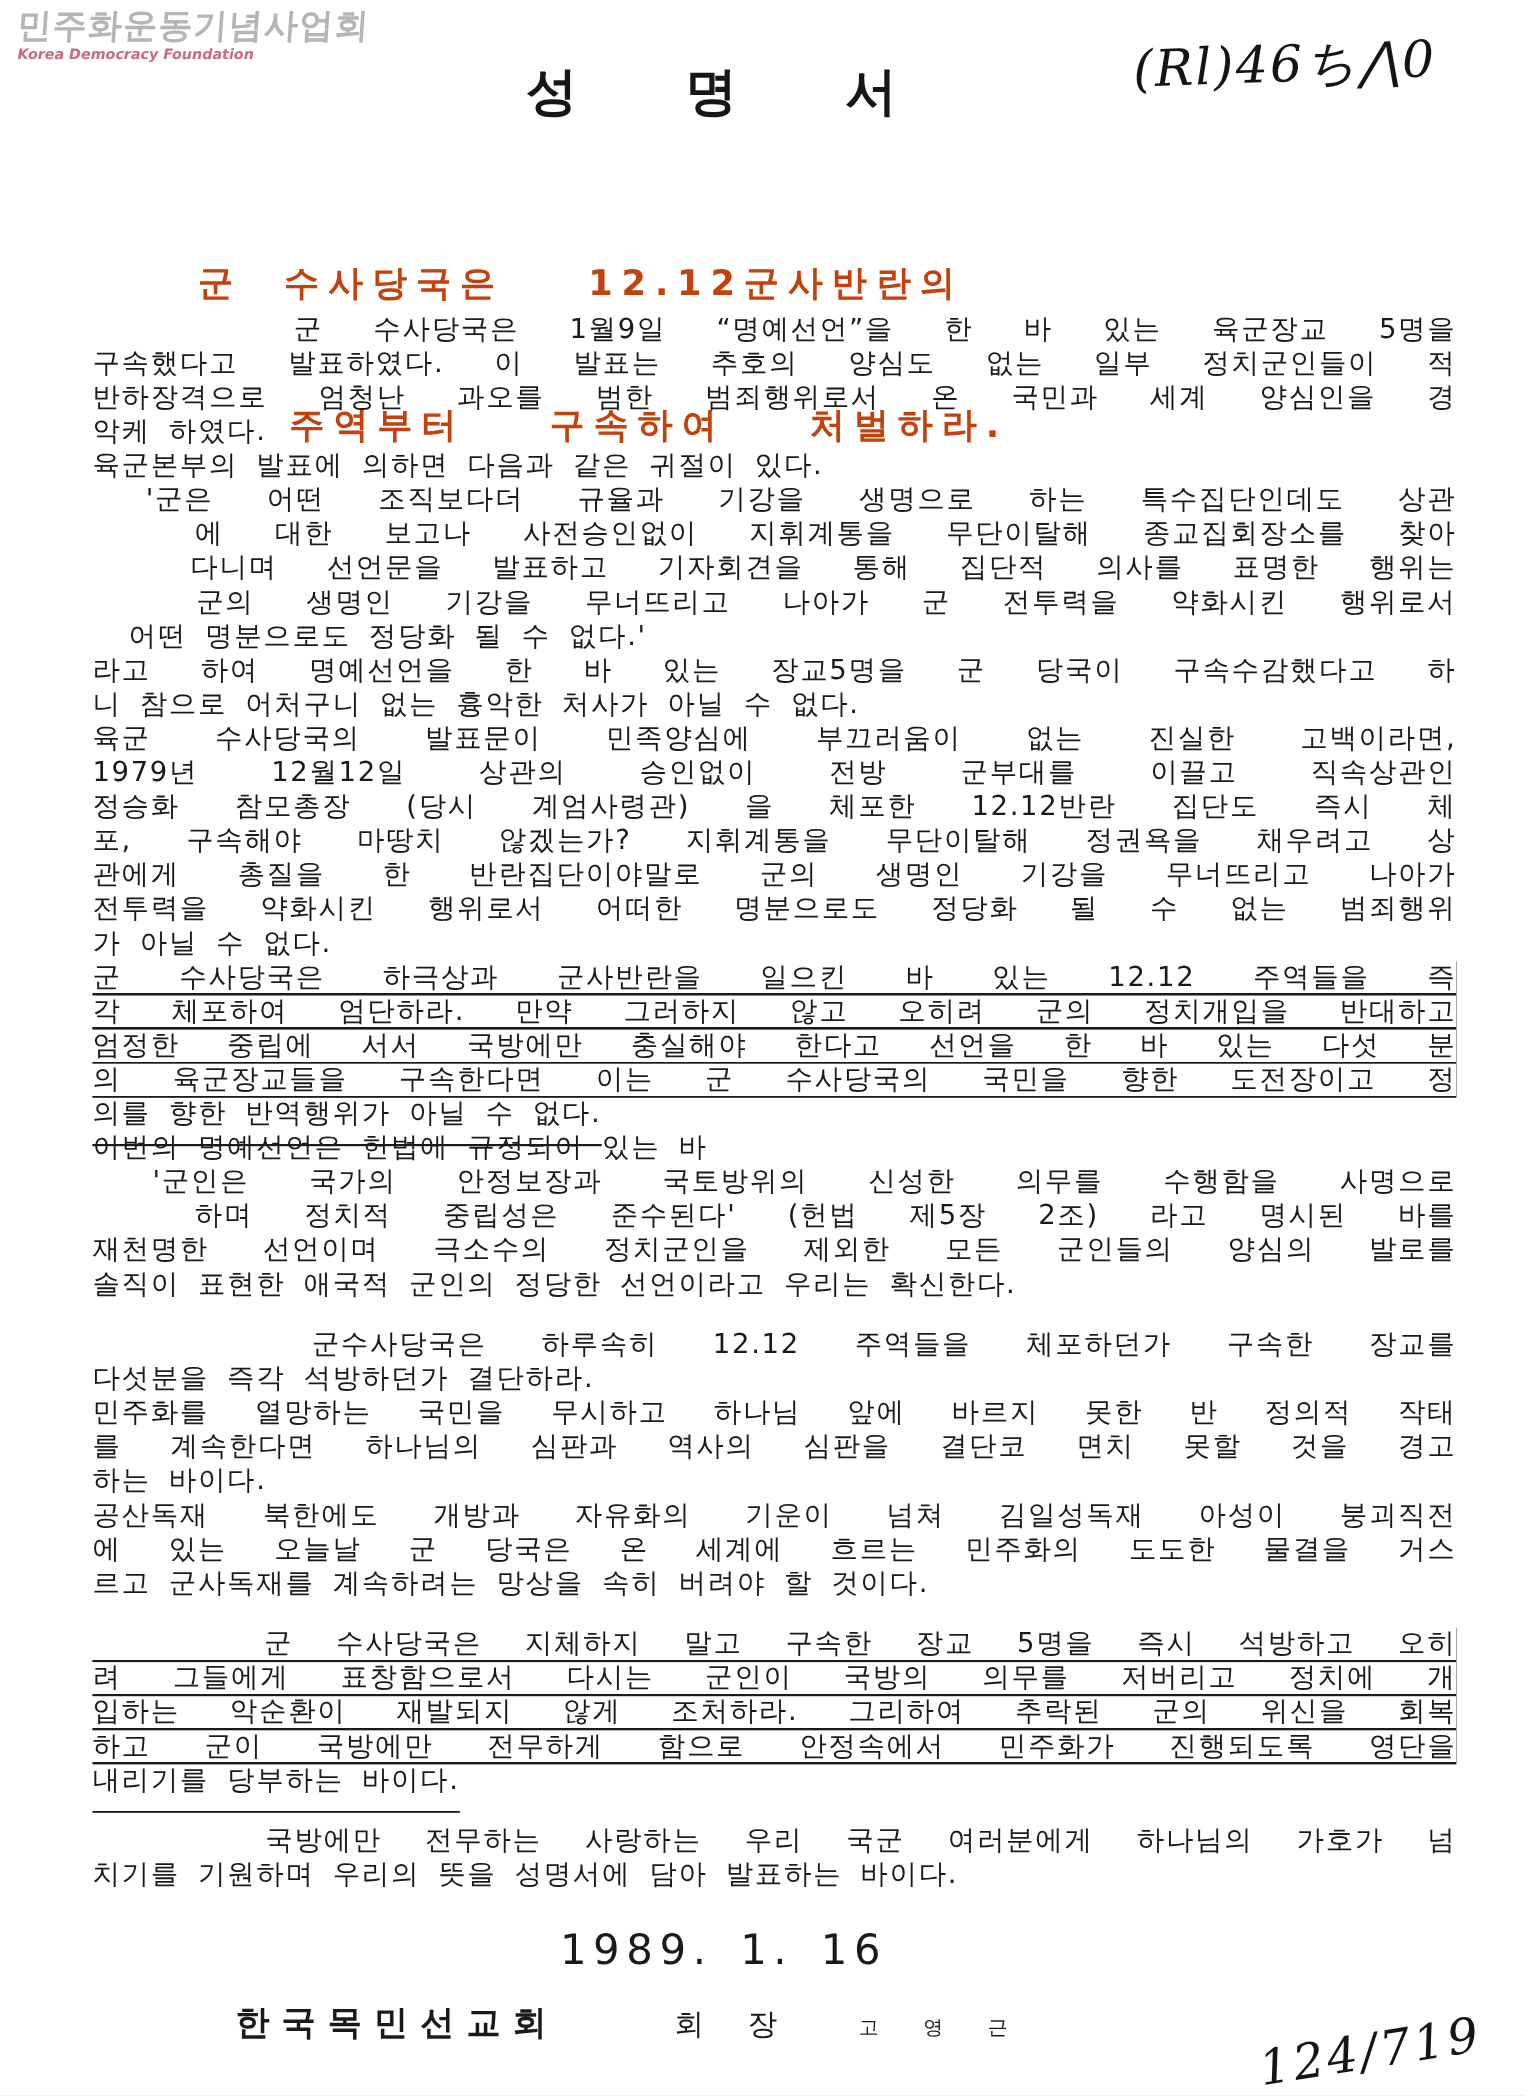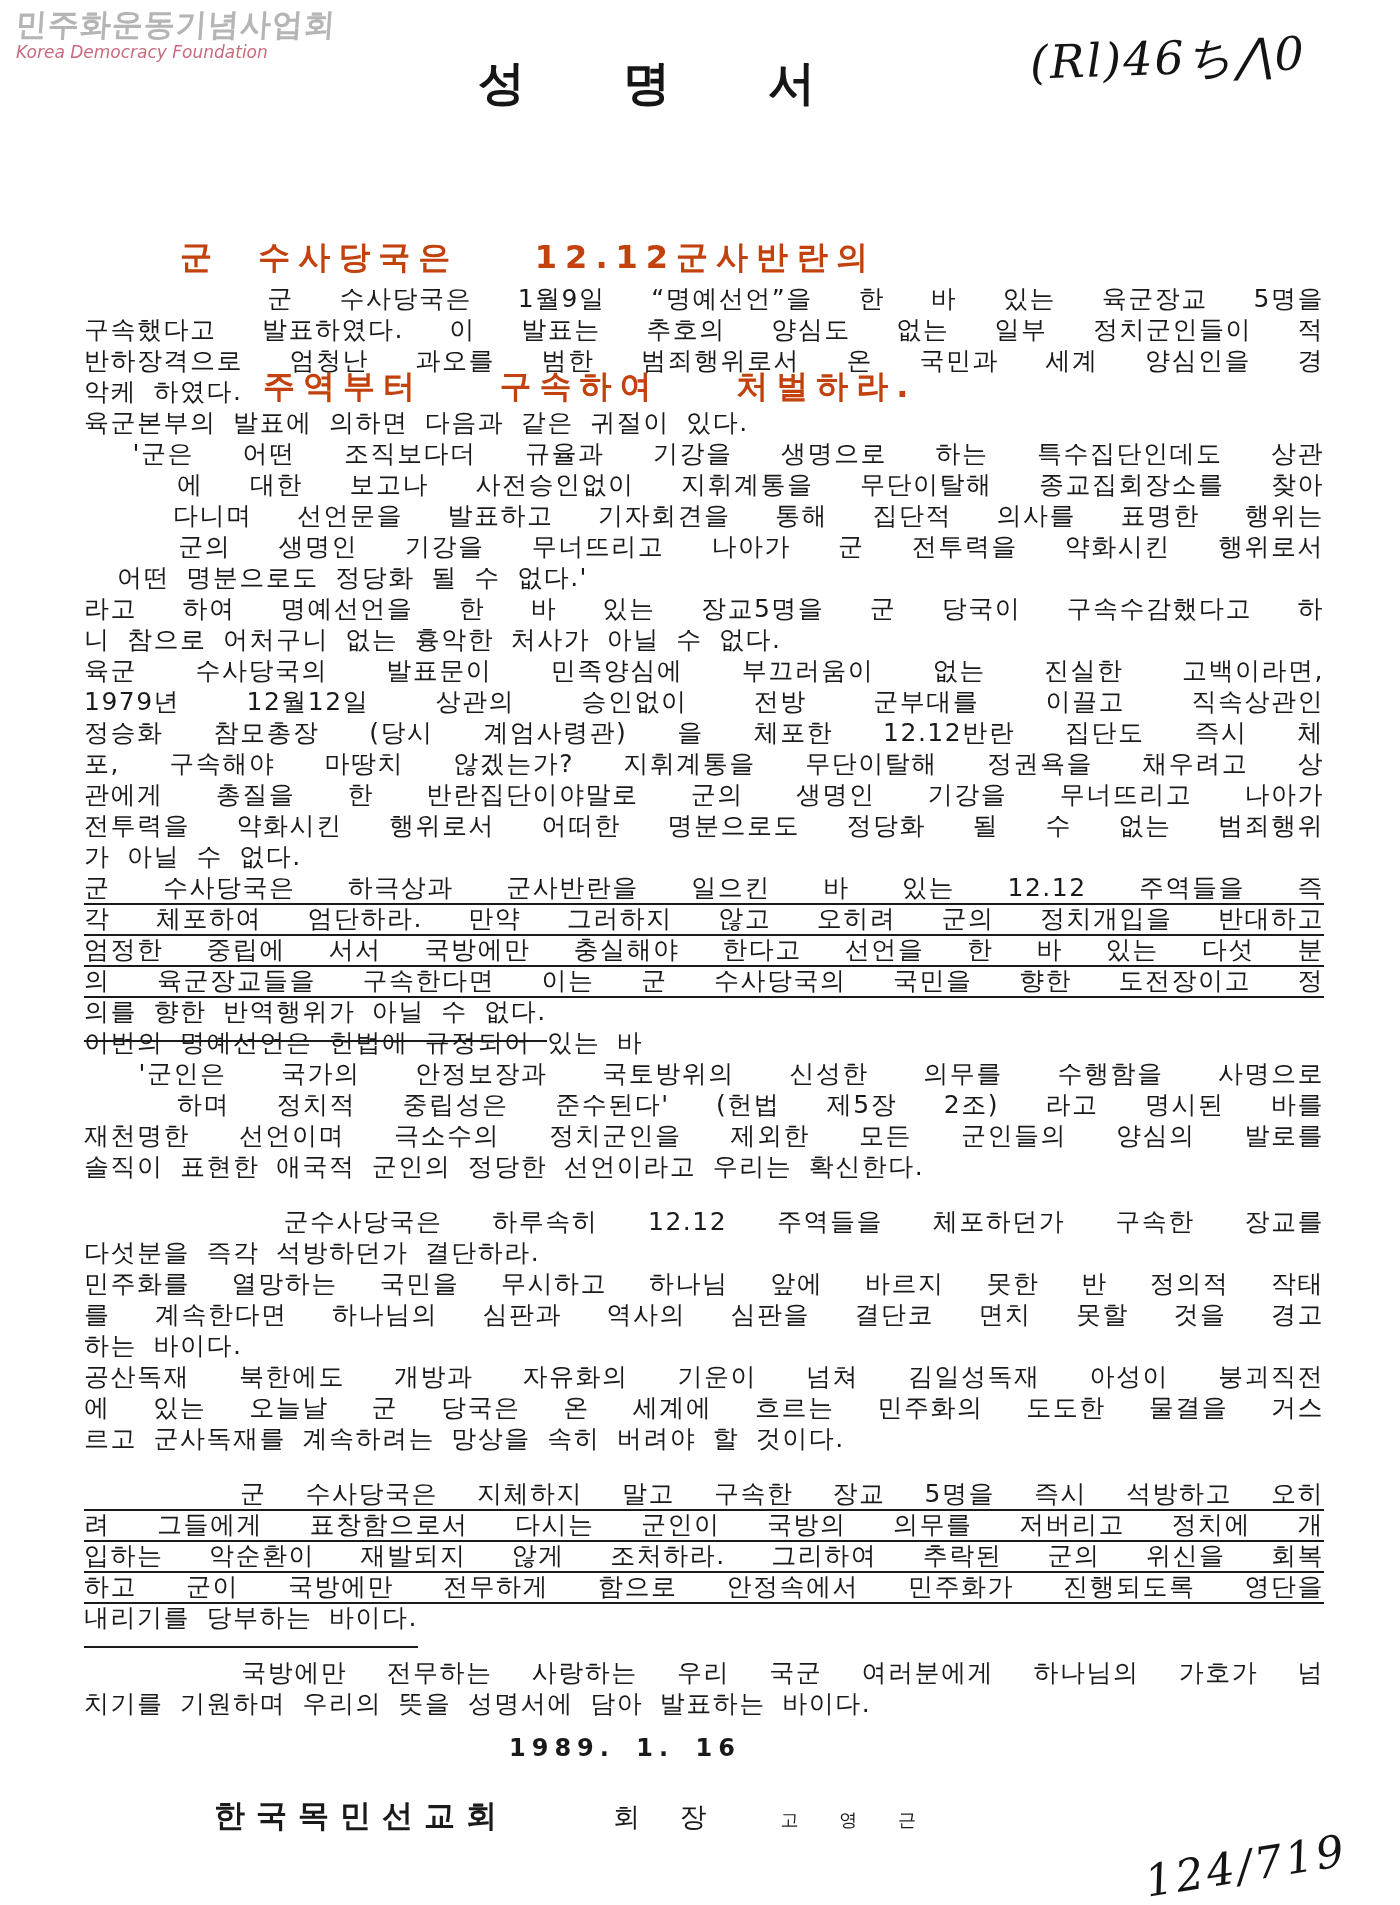--- a/index.html
+++ b/index.html
@@ -17,21 +17,21 @@
   .logo .kor{
     display:block;
     font-size:31px;font-weight:bold;
     letter-spacing:1px;
     color:#b5b5b5;
     transform:skewX(-4deg);
   }
   .logo .eng{
     display:block;
     margin-top:3px;
-    font-size:17px;font-weight:normal;font-style:italic;
+    font-size:13px;font-weight:bold;font-style:italic;
     color:#c96b7d;
     letter-spacing:0px;
   }
   
   .doc-title{
     position:absolute;left:478px;top:52px;
     font-size:47px;font-weight:bold;
     white-space:pre;
     color:#161616;
   }
@@ -69,24 +69,23 @@
   .line{
     white-space:pre-wrap;
     min-height:31px;
   }
   .j{text-align:justify;text-align-last:justify;}
   .uf{box-shadow:0 2px 0 0 #1a1a1a;}
   .uline{box-shadow:0 2px 0 0 #1a1a1a;padding-bottom:14px;}
   .gap{margin-top:24px;}
   
   .date-line{
-    margin-top:14px;margin-left:425px;
-    font-size:24px;letter-spacing:6px;
+    margin-top:38px;margin-left:425px;
+    font-size:38px;letter-spacing:6px;
     white-space:pre;
-    font-weight:bold;
   }
   .sig-line{
     margin-top:36px;margin-left:130px;
     display:flex;align-items:baseline;
     white-space:pre;
   }
   .sig-org{font-size:31px;font-weight:bold;letter-spacing:11px;}
   .sig-role{font-size:27px;letter-spacing:12px;margin-left:105px;}
   .sig-name{font-size:18px;letter-spacing:14px;margin-left:62px;text-align:center;}
   

